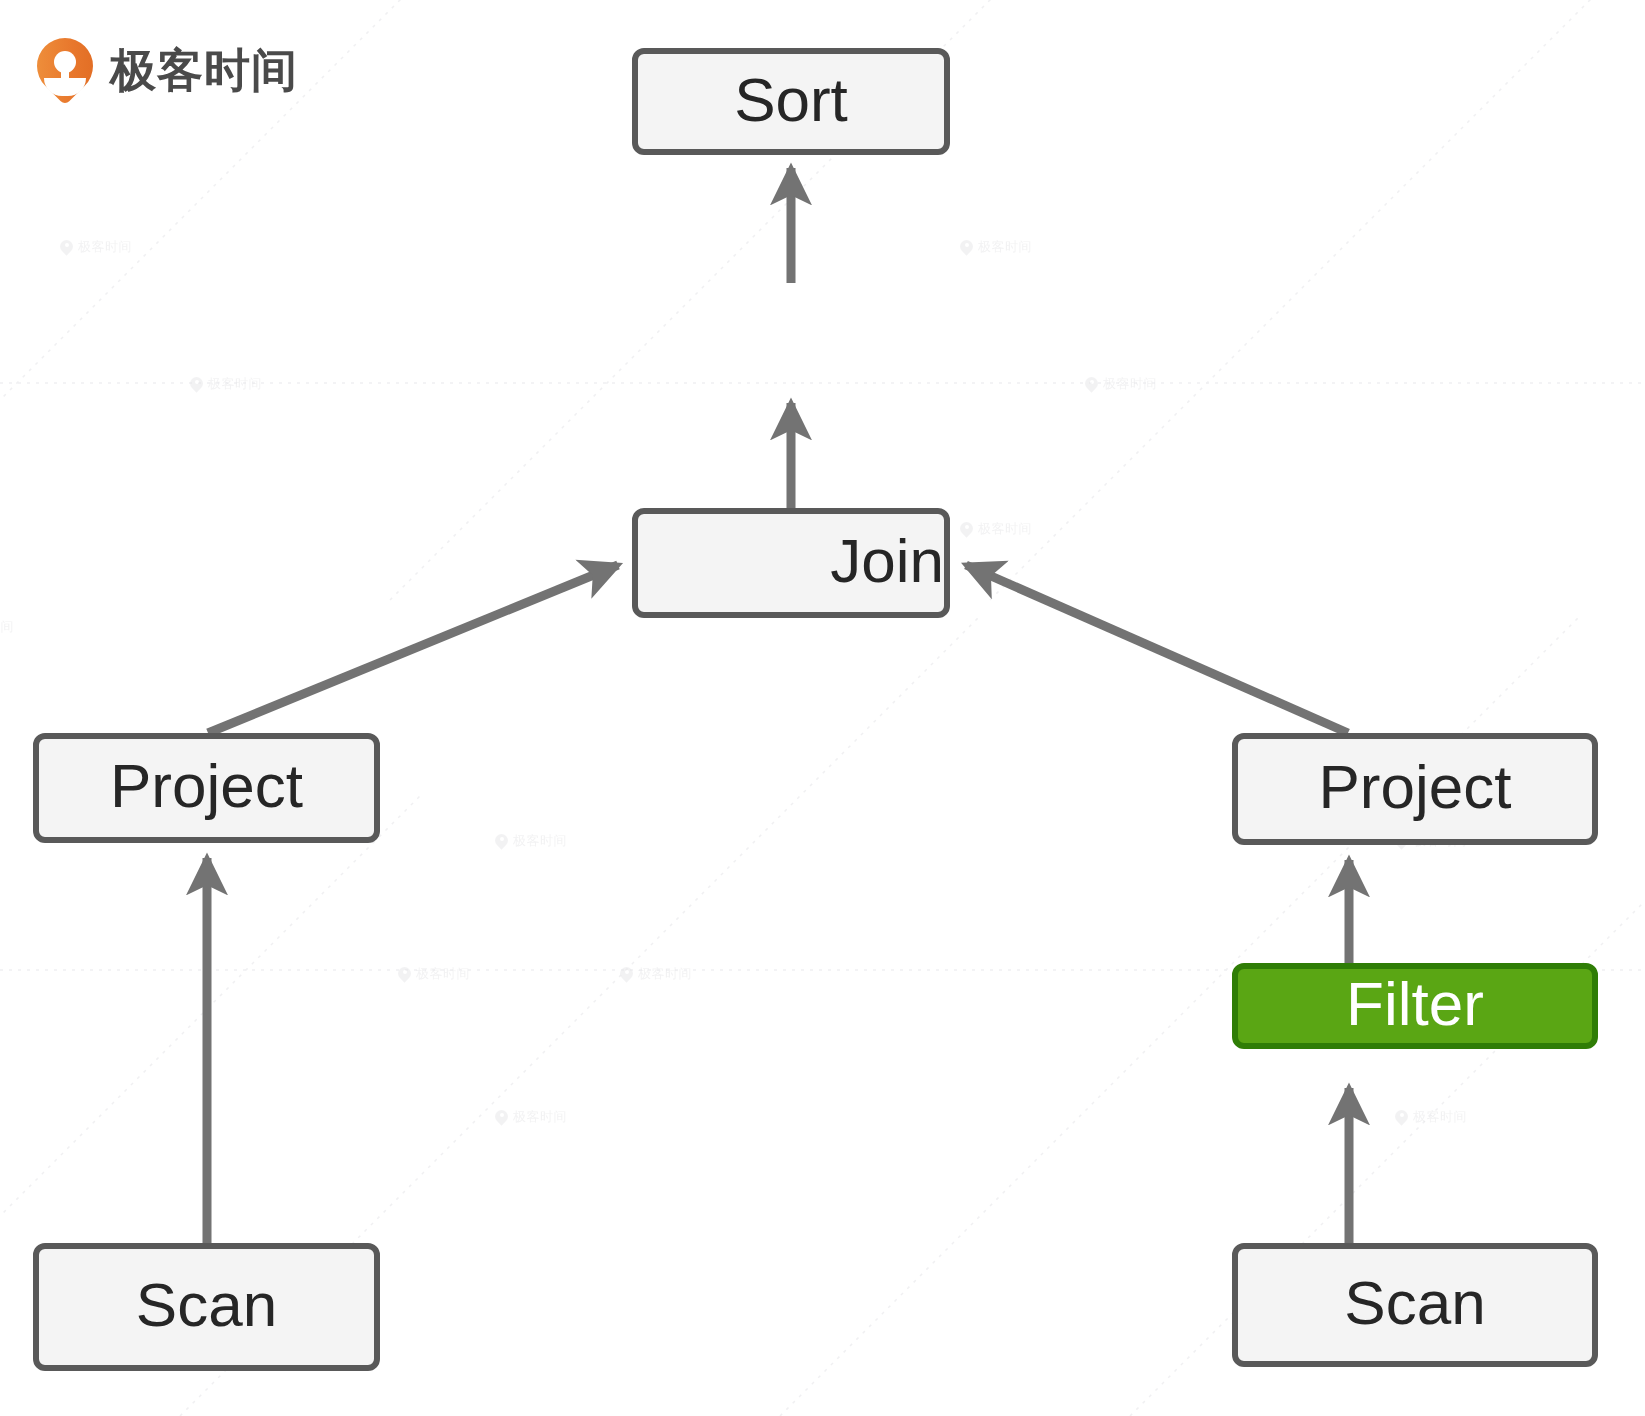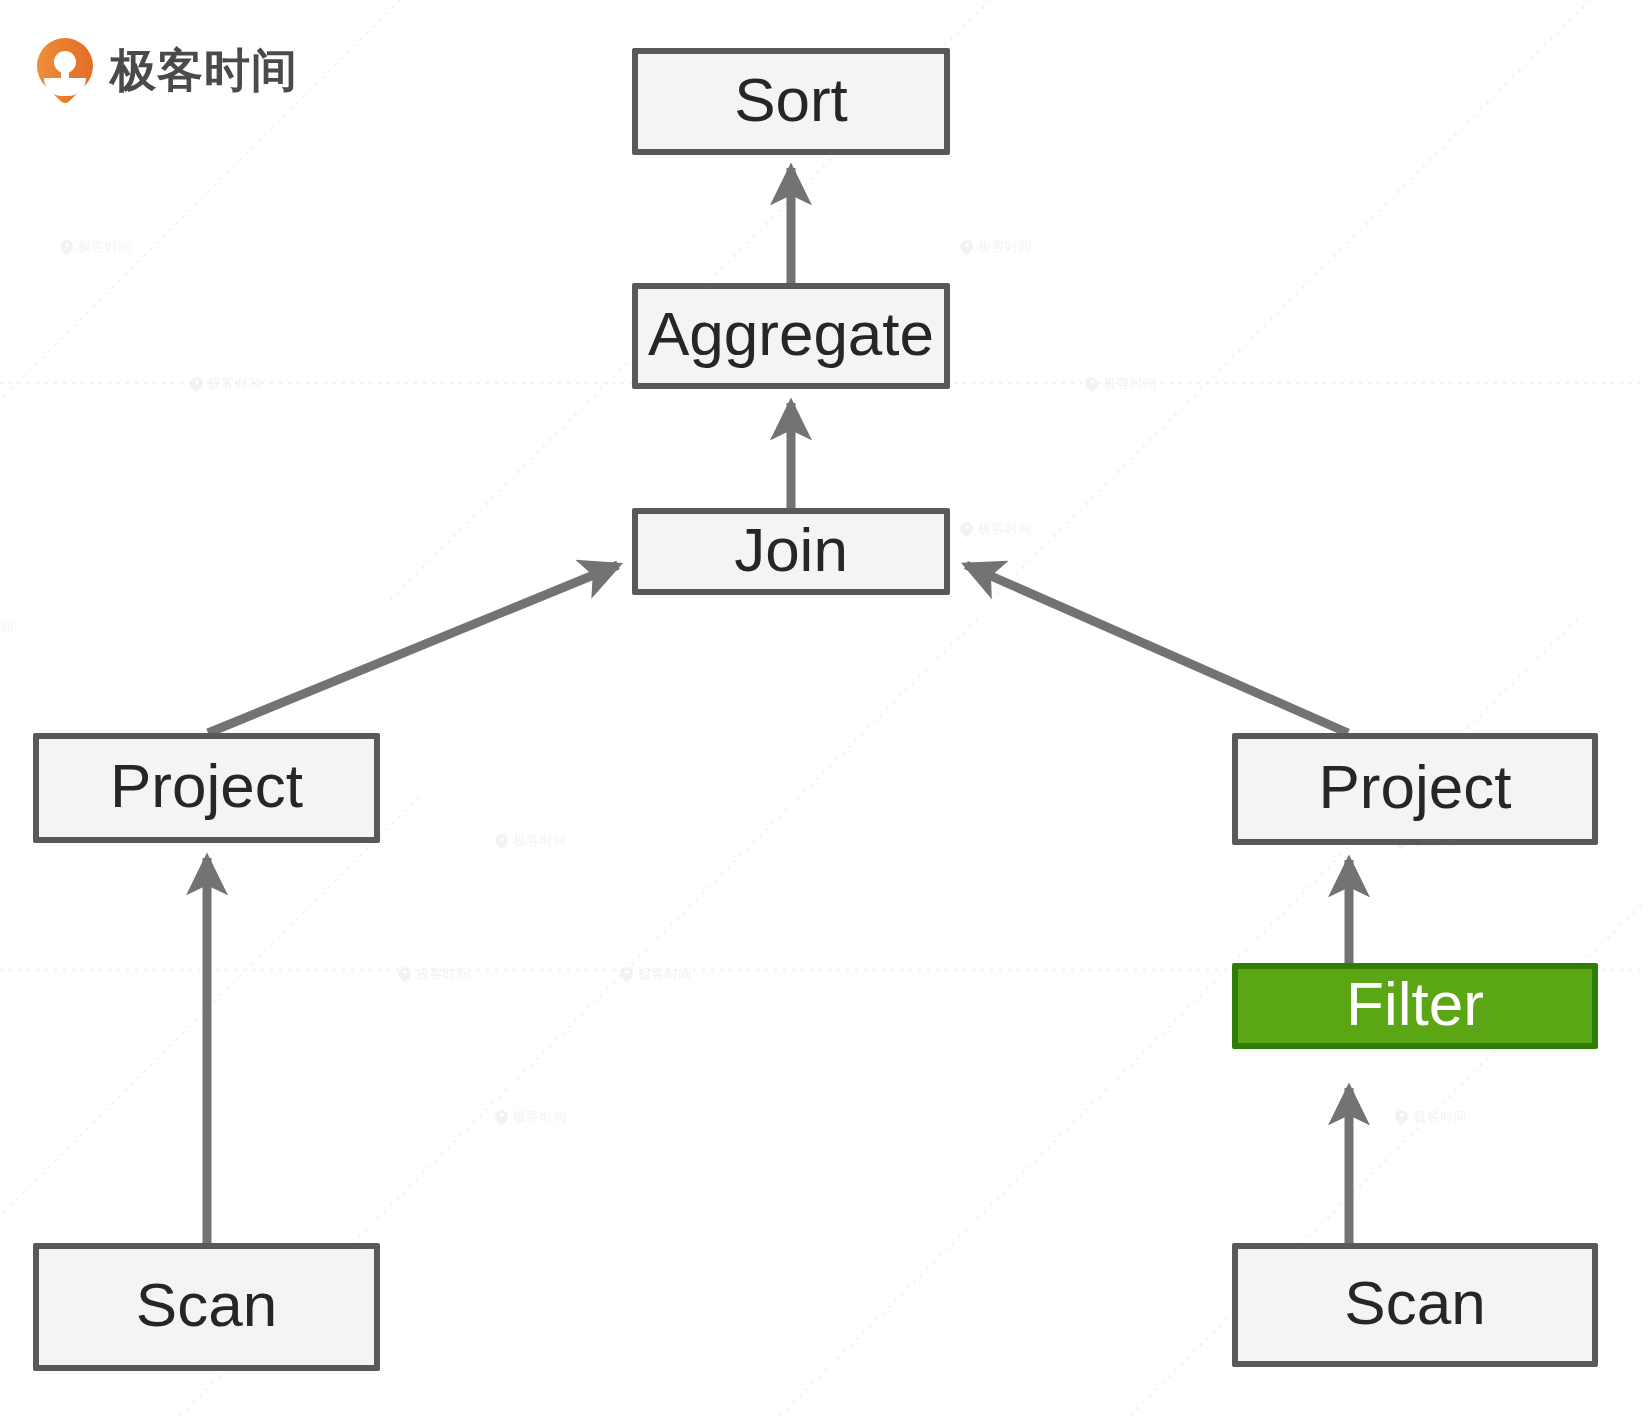--- a/index.html
+++ b/index.html
@@ -126,21 +126,21 @@
     pointer-events: none;
   }
 
   
   .node {
     position: absolute;
     box-sizing: border-box;
     display: flex;
     align-items: center;
     justify-content: center;
-    border-radius: 2px;
+    border-radius: 12px;
     z-index: 3;
     background: #f4f4f4;
     border: 6px solid #595959;
     color: #262626;
     font-size: 62px;
     font-family: "Liberation Sans", sans-serif;
     line-height: 1;
     white-space: nowrap;
   }
   .node.green {
@@ -258,25 +258,22 @@
       <line x1="1349" y1="1243" x2="1349" y2="1088"></line>
       <line x1="208" y1="733" x2="618" y2="565"></line>
       <line x1="1348" y1="733" x2="966" y2="565"></line>
     </g>
   </svg>
 
   <div class="node" style="left:632px; top:48px; width:318px; height:107px;">
     <span class="node-label">Sort</span>
   </div>
 
-  <div class="node" style="left:632px; top:283px; width:318px; height:106px;">
-    <span class="node-label">Aggregate</span>
-  </div>
-
-  <div class="node" style="left:632px; top:508px; width:318px; height:87px;">
+
+  <div class="node" style="left:632px; top:508px; width:318px; height:110px;justify-content:flex-end;">
     <span class="node-label">Join</span>
   </div>
 
   <div class="node" style="left:33px; top:733px; width:347px; height:110px;">
     <span class="node-label">Project</span>
   </div>
 
   <div class="node" style="left:33px; top:1243px; width:347px; height:128px;">
     <span class="node-label">Scan</span>
   </div>

